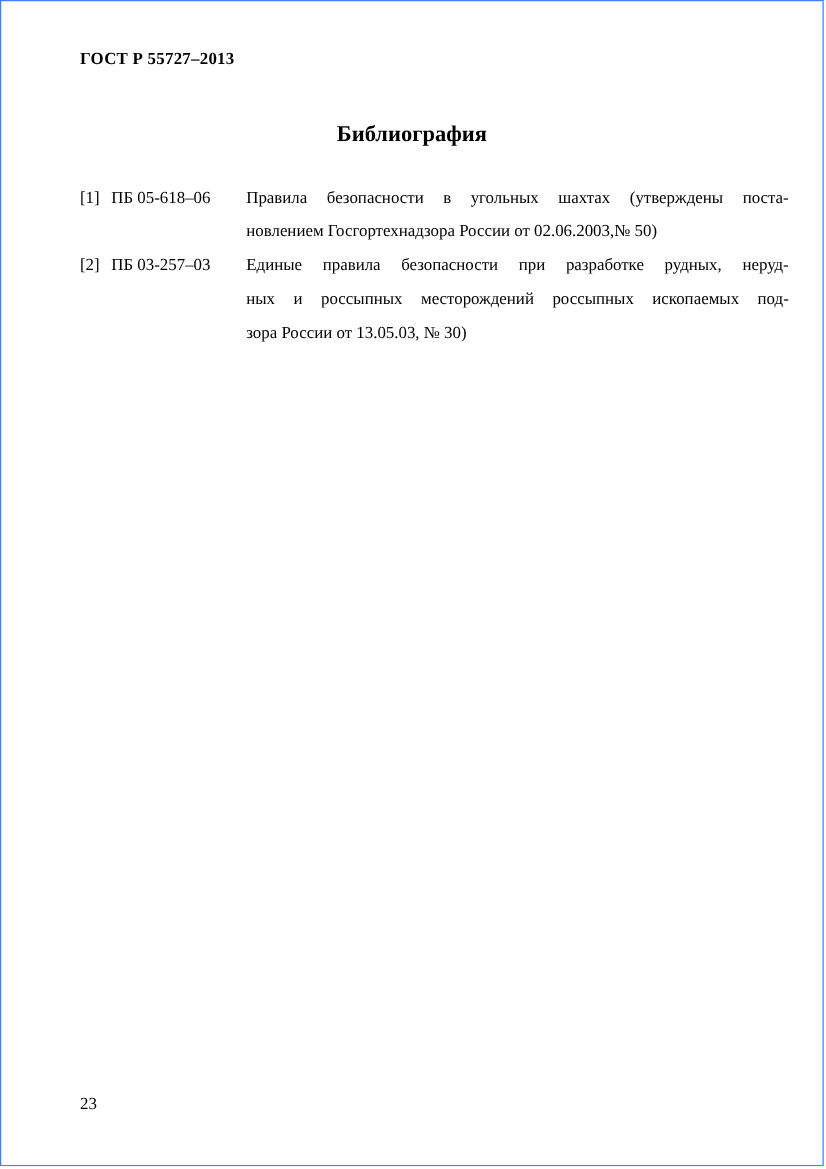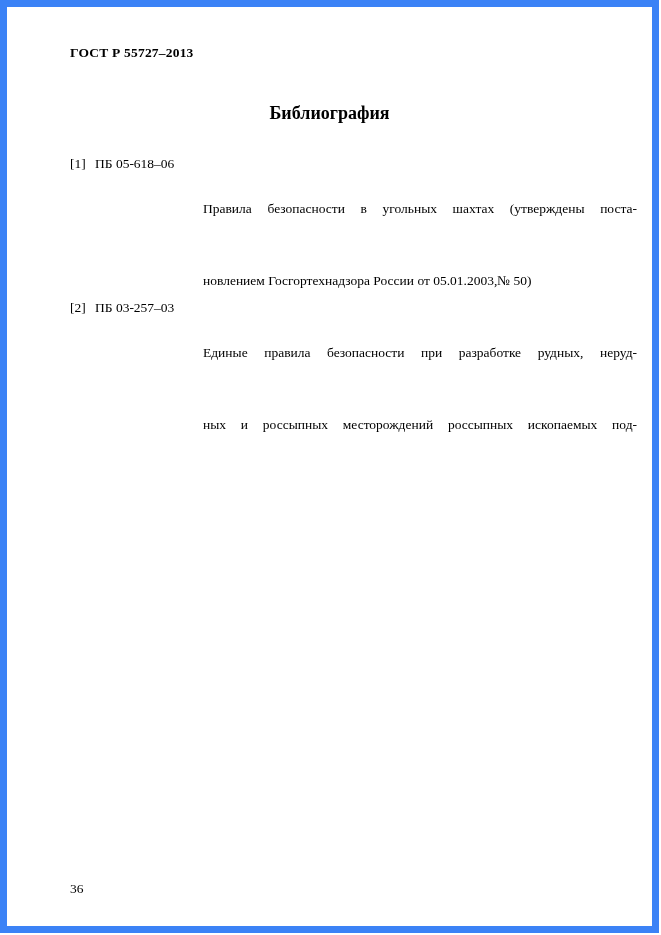--- a/index.html
+++ b/index.html
@@ -10,21 +10,21 @@
     body {
       font-family: "Liberation Serif", serif;
       color: #000000;
     }
     .page {
       position: relative;
       width: 659px;
       height: 933px;
       box-sizing: border-box;
       background: #ffffff;
-      border: 7px solid #3b82f6;
+      border: 1px solid #3b82f6;
       overflow: hidden;
     }
     .doc-header {
       position: absolute;
       top: 38px;
       left: 63px;
       font-weight: bold;
       font-size: 13.5px;
       letter-spacing: 0.2px;
       white-space: nowrap;
@@ -58,21 +58,20 @@
       flex: 0 0 108px;
       white-space: nowrap;
     }
     .entry .desc {
       flex: 1 1 auto;
       min-width: 0;
     }
     .desc .line {
       text-align: left;
       white-space: nowrap;
-      margin-top: 45px;
     }
     .desc .line.just {
       white-space: normal;
       text-align: justify;
       text-align-last: justify;
     }
     .page-number {
       position: absolute;
       left: 63px;
       top: 874px;
@@ -88,30 +87,31 @@
 
   <div class="bib-title">Библиография</div>
 
   <div class="entries">
 
     <div class="entry">
       <span class="ref">[1]</span>
       <span class="code">ПБ 05-618–06</span>
       <span class="desc">
         <span class="line just" style="display: block;">Правила безопасности в угольных шахтах (утверждены поста-</span>
-        <span class="line" style="display: block;">новлением Госгортехнадзора России от 05.01.2003,№ 50)</span>
+        <span class="line" style="display: block;">новлением Госгортехнадзора России от 02.06.2003,№ 50)</span>
       </span>
     </div>
 
     <div class="entry">
       <span class="ref">[2]</span>
       <span class="code">ПБ 03-257–03</span>
       <span class="desc">
         <span class="line just" style="display: block;">Единые правила безопасности при разработке рудных, неруд-</span>
         <span class="line just" style="display: block;">ных и россыпных месторождений россыпных ископаемых под-</span>
+        <span class="line" style="display: block;">зора России от 13.05.03, № 30)</span>
       </span>
     </div>
 
   </div>
 
-  <div class="page-number">36</div>
+  <div class="page-number">23</div>
 
 </div>
 
 </body></html>

